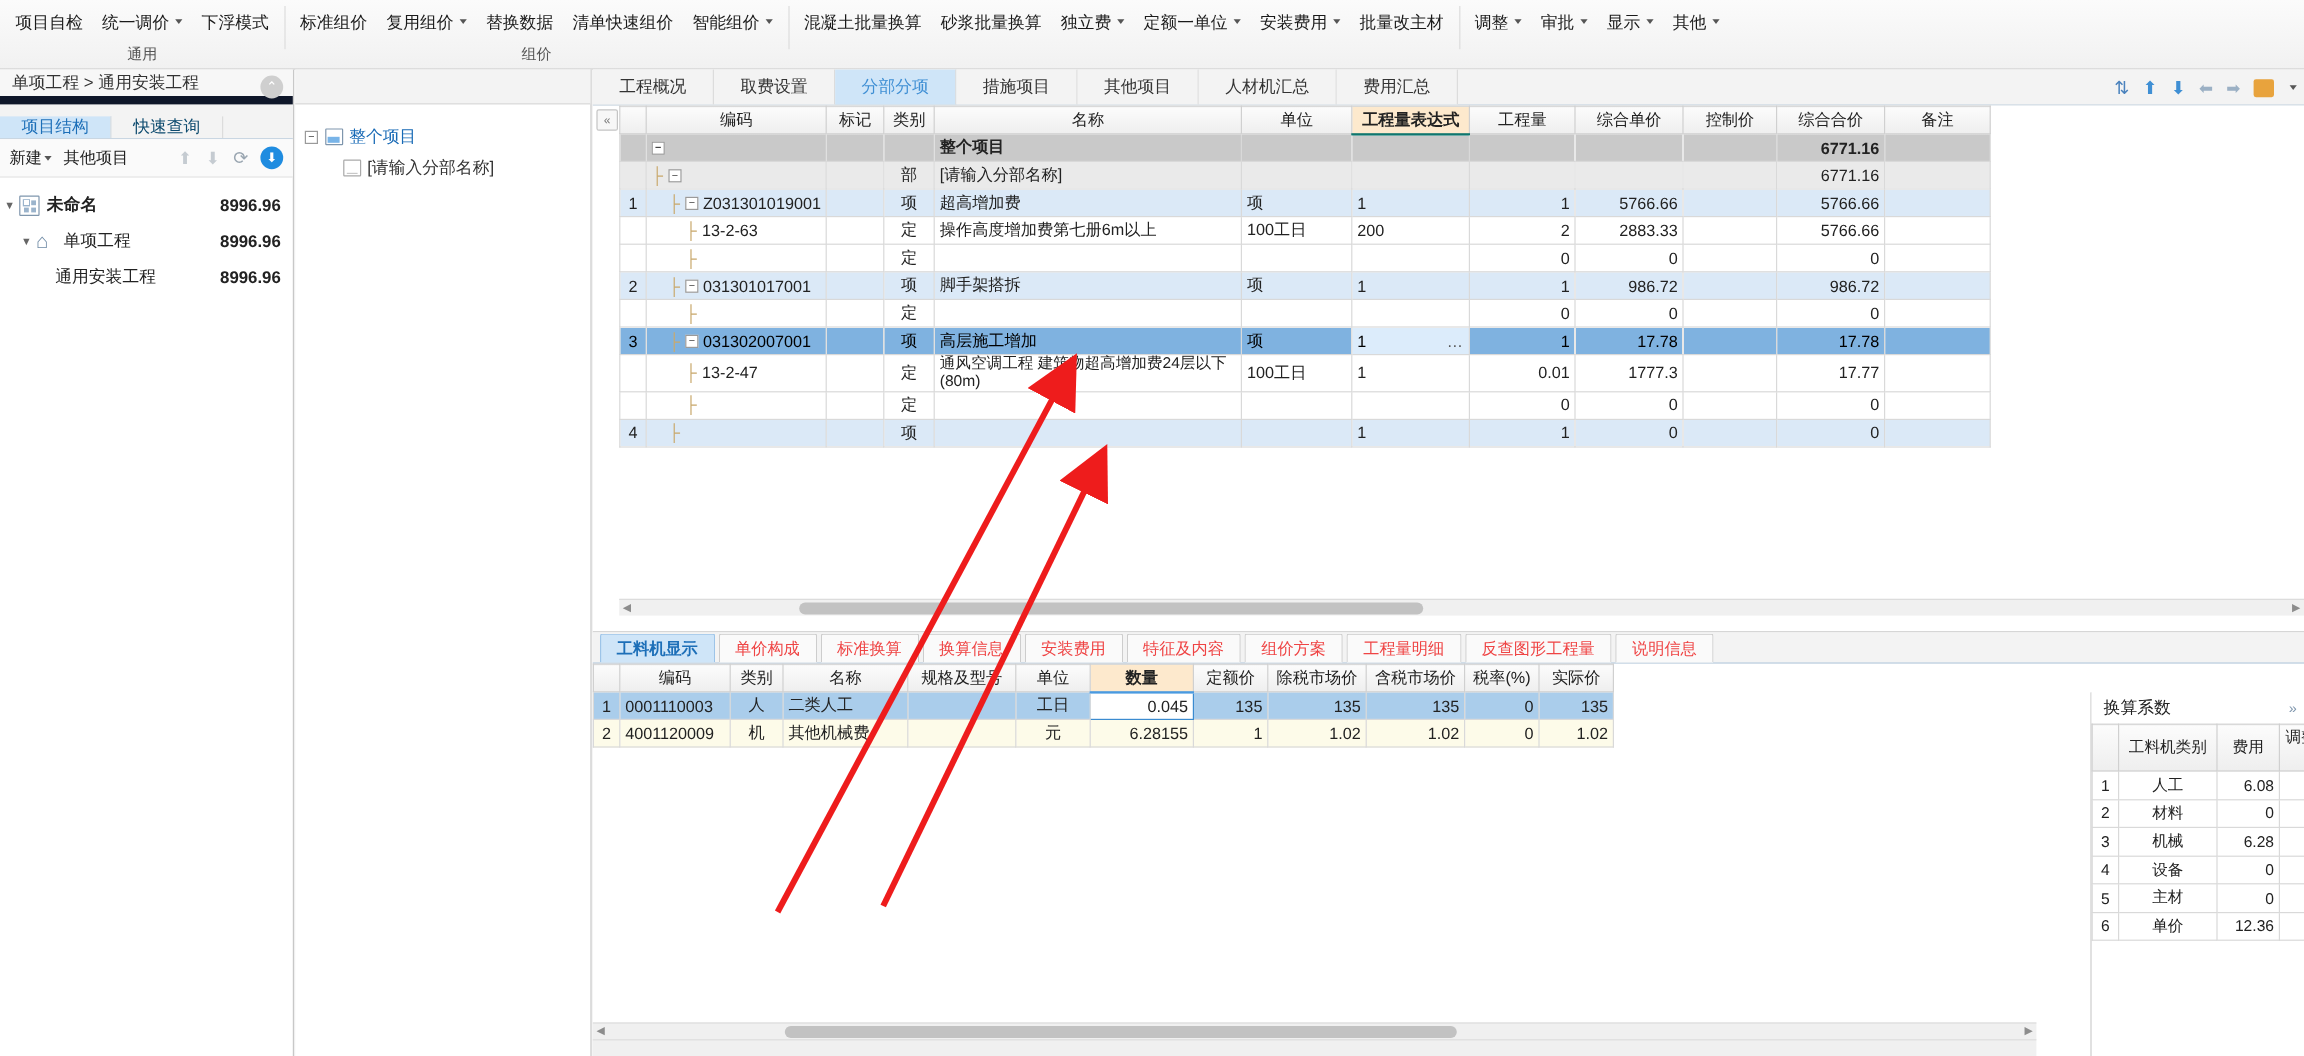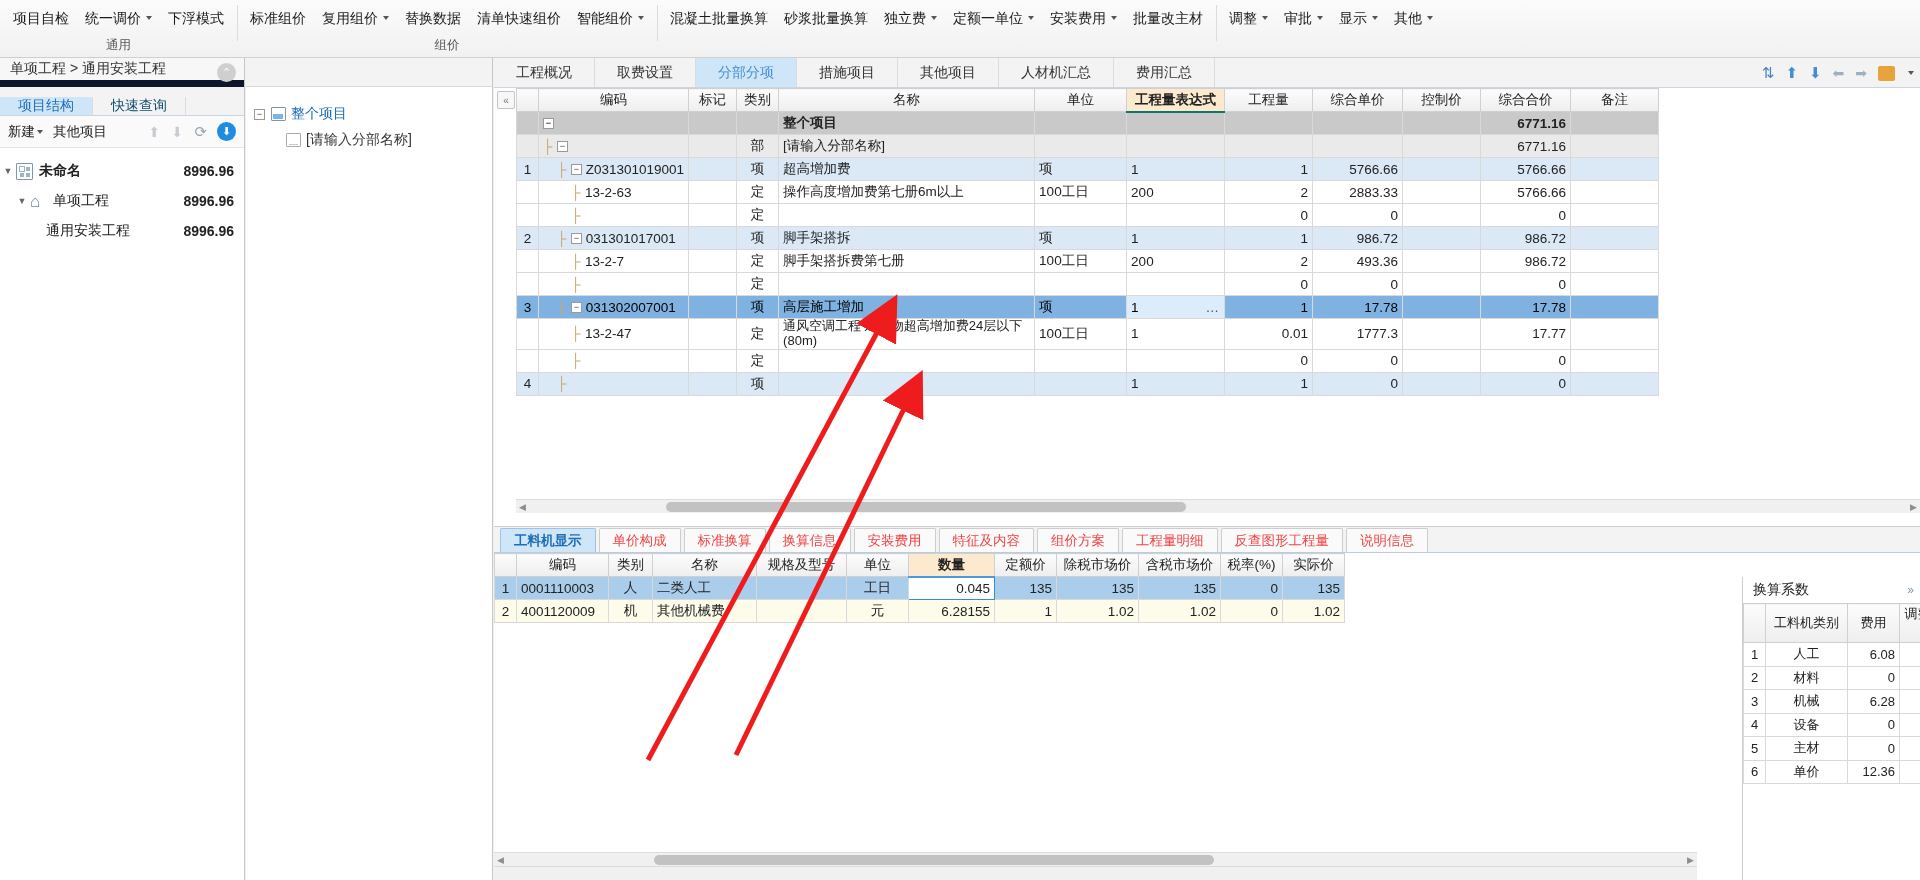--- a/index.html
+++ b/index.html
@@ -501,34 +501,20 @@
                 <td>项</td>
                 <td>1</td>
                 <td class="r">1</td>
                 <td class="r">986.72</td>
                 <td class="r"></td>
                 <td class="r">986.72</td>
                 <td></td>
               </tr>
               <tr class="row-de">
                 <td class="c"></td>
-                <td><span class="tree-guide">&nbsp;</span><span class="tree-guide">&nbsp;</span><span class="tree-guide">├</span><span>13-2-7</span></td>
-                <td></td>
-                <td class="c">定</td>
-                <td>脚手架搭拆费第七册</td>
-                <td>100工日</td>
-                <td>200</td>
-                <td class="r">2</td>
-                <td class="r">493.36</td>
-                <td class="r"></td>
-                <td class="r">986.72</td>
-                <td></td>
-              </tr>
-              <tr class="row-de">
-                <td class="c"></td>
                 <td><span class="tree-guide">&nbsp;</span><span class="tree-guide">&nbsp;</span><span class="tree-guide">├</span><span></span></td>
                 <td></td>
                 <td class="c">定</td>
                 <td></td>
                 <td></td>
                 <td></td>
                 <td class="r">0</td>
                 <td class="r">0</td>
                 <td class="r"></td>
                 <td class="r">0</td>

